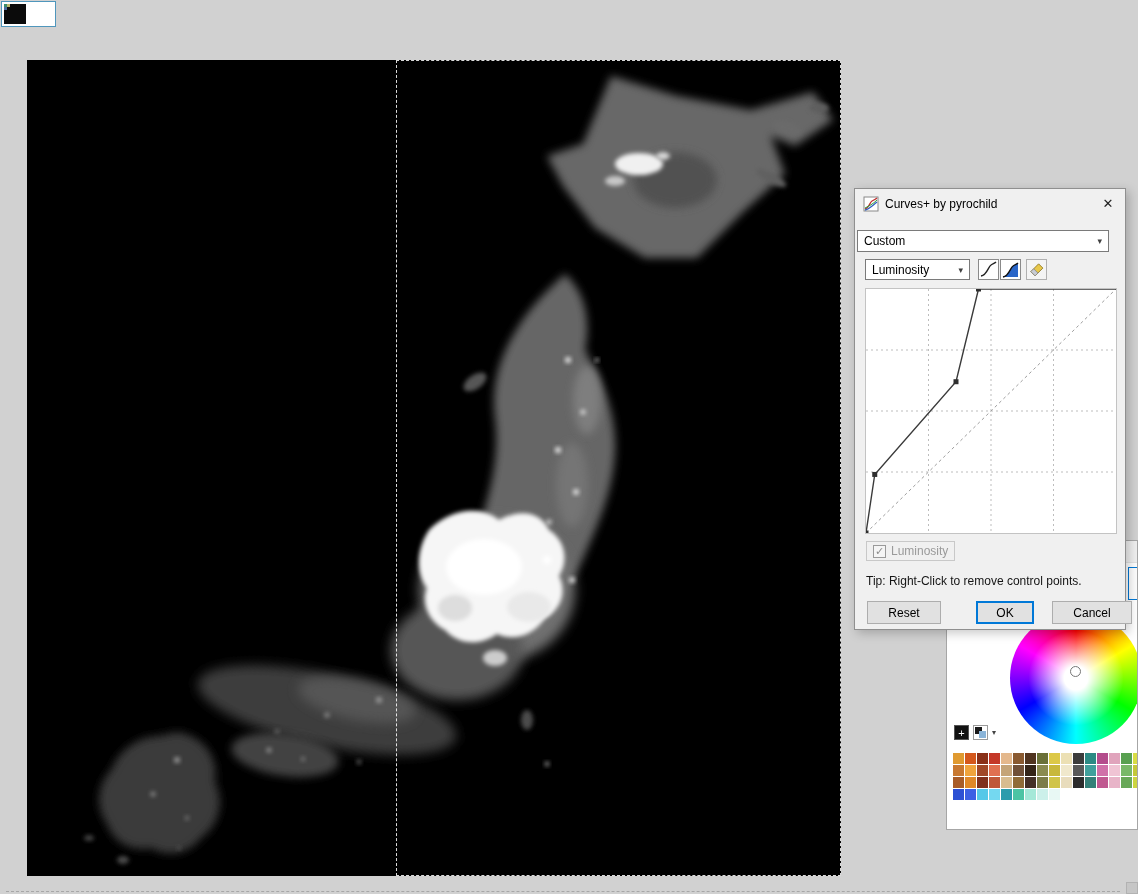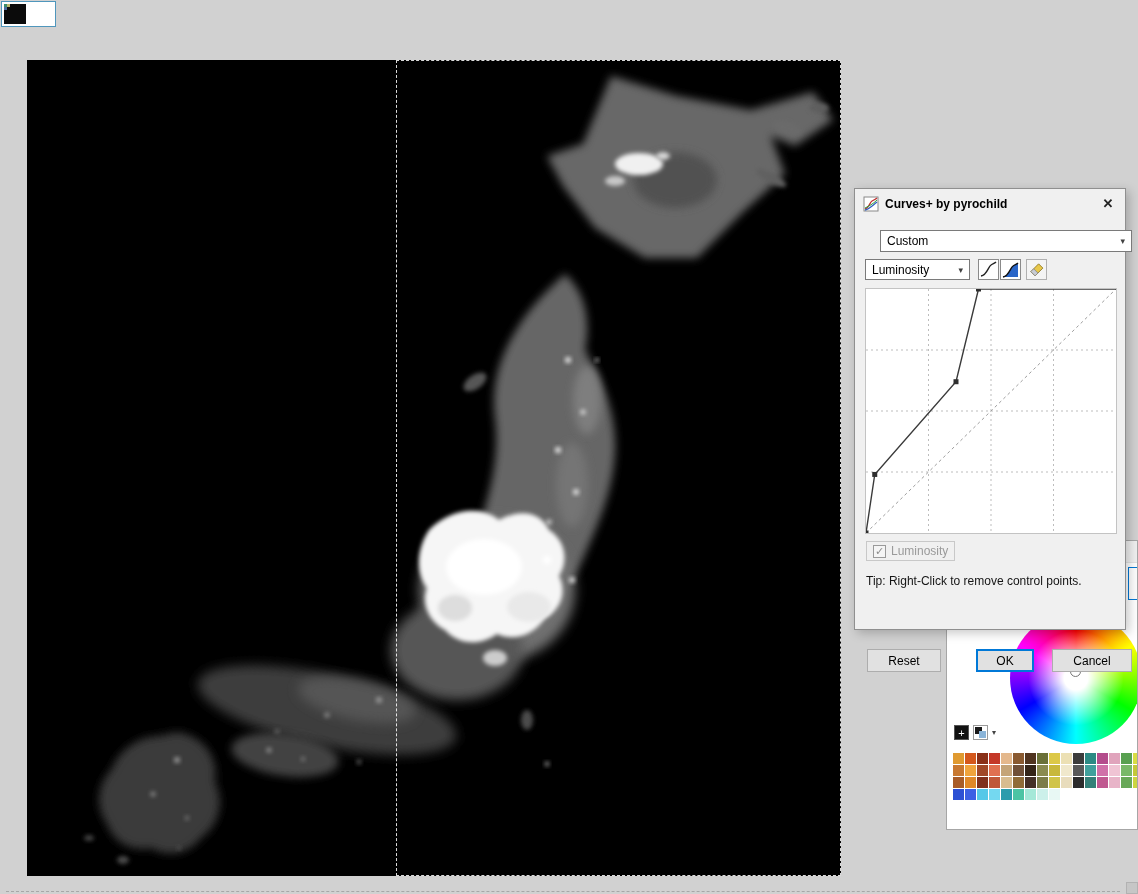--- a/index.html
+++ b/index.html
@@ -15,29 +15,29 @@
   
   .canvas { position:absolute; left:27px; top:60px; width:814px; height:816px; background:#000; z-index:1; }
   .canvas svg { position:absolute; left:0; top:0; }
   .selection { position:absolute; left:369px; top:0; width:445px; height:816px;
                border:1px dashed rgba(255,255,255,.85); z-index:2; }
 
   
   .dialog { position:absolute; left:854px; top:188px; width:272px; height:442px;
             background:#f0f0f0; border:1px solid #8f8f8f; z-index:4;
             box-shadow:3px 3px 10px rgba(0,0,0,.22); font-size:12px; color:#000; }
-  .titlebar { position:absolute; left:0; top:0; width:100%; height:30px; display:flex; align-items:center; padding-left:8px;font-weight:bold; }
+  .titlebar { position:absolute; left:0; top:0; width:100%; height:30px; display:flex; align-items:center; padding-left:8px; }
   .titlebar .dlg-icon { width:16px; height:16px; margin-right:6px; }
   .titlebar .title { font-size:12px; }
   .close-btn { margin-left:auto; width:34px; height:30px; line-height:30px; text-align:center;
                font-size:13px; color:#222; cursor:default; }
   .combo { position:absolute; height:22px; background:#fff; border:1px solid #7a7a7a;
            display:flex; align-items:center; padding:0 6px; }
   .combo .chev { margin-left:auto; font-size:9px; color:#404040; }
-  #preset-combo { left:25px; top:41px; width:252px; }
+  #preset-combo { left:2px; top:41px; width:252px; }
   #channel-combo { left:10px; top:70px; width:105px; height:21px; }
   .tool-btn { position:absolute; top:70px; width:21px; height:21px; background:#fff;
               border:1px solid #8a8a8a; padding:0; }
   #tool-curve1 { left:123px; }
   #tool-curve2 { left:145px; }
   #tool-eraser { left:171px; border-color:#b0b0b0; background:#f4f4f4; }
   .tool-btn svg { display:block; width:100%; height:100%; }
 
   .graph { position:absolute; left:10px; top:99px; width:252px; height:246px;
            background:#fff; border:1px solid #c3c3c3; }
@@ -45,21 +45,21 @@
 
   .chk-row { position:absolute; left:11px; top:352px; height:20px; display:flex; align-items:center;
              gap:5px; padding:2px 6px; border:1px solid #c8c8c8; }
   .chk-box { width:13px; height:13px; background:#f5f5f5; border:1px solid #9a9a9a;
              font-size:11px; line-height:11px; text-align:center; color:#8c8c8c; }
   .chk-label { color:#9a9a9a; }
 
   .tip { position:absolute; left:11px; top:385px; color:#151515; }
 
   .btn { position:absolute; top:412px; height:23px; background:#e1e1e1; border:1px solid #adadad;
-         font-family:"Liberation Sans",sans-serif; font-size:12px; color:#000; text-align:center;margin-top:48px; }
+         font-family:"Liberation Sans",sans-serif; font-size:12px; color:#000; text-align:center; }
   #reset-btn  { left:12px;  width:74px; }
   #ok-btn     { left:121px; width:58px; border-color:#0078d7; box-shadow:inset 0 0 0 1px #0078d7; }
   #cancel-btn { left:197px; width:80px; }
 
   
   .colors { position:absolute; left:946px; top:540px; width:192px; height:290px; background:#fff;
             border:1px solid #a6a6a6; z-index:3; overflow:hidden; }
   .colors-header { position:absolute; left:0; top:0; width:100%; height:22px; background:#f0f0f0;
                    border-bottom:1px solid #e3e3e3; }
   .more-btn { position:absolute; left:181px; top:26px; width:46px; height:33px; background:#fdfdfd;

